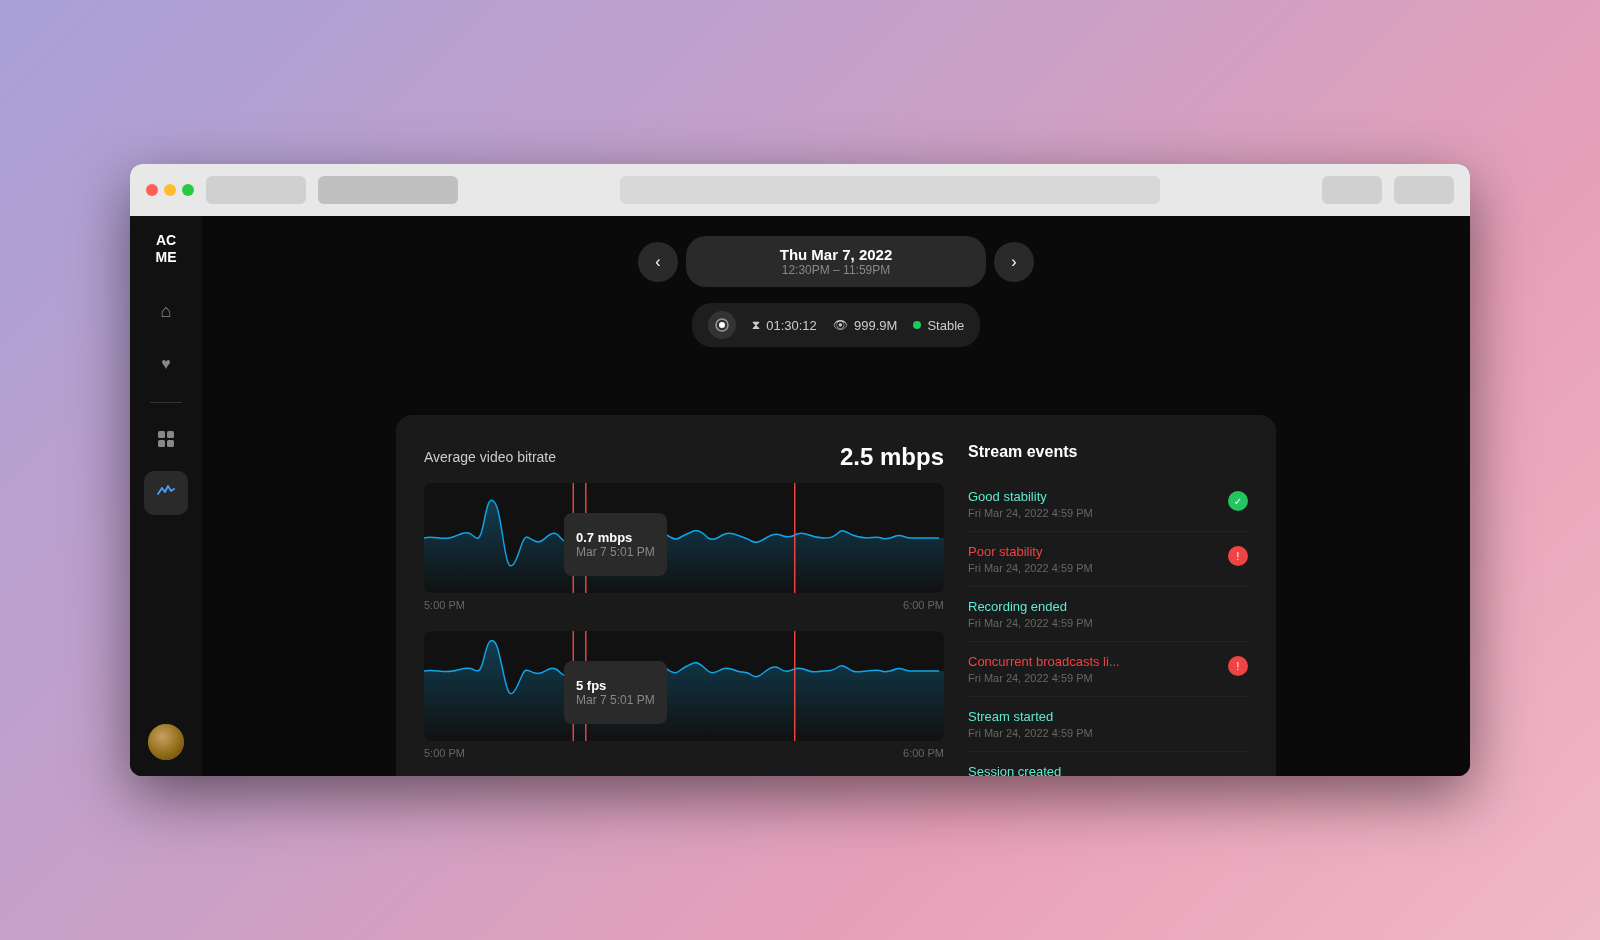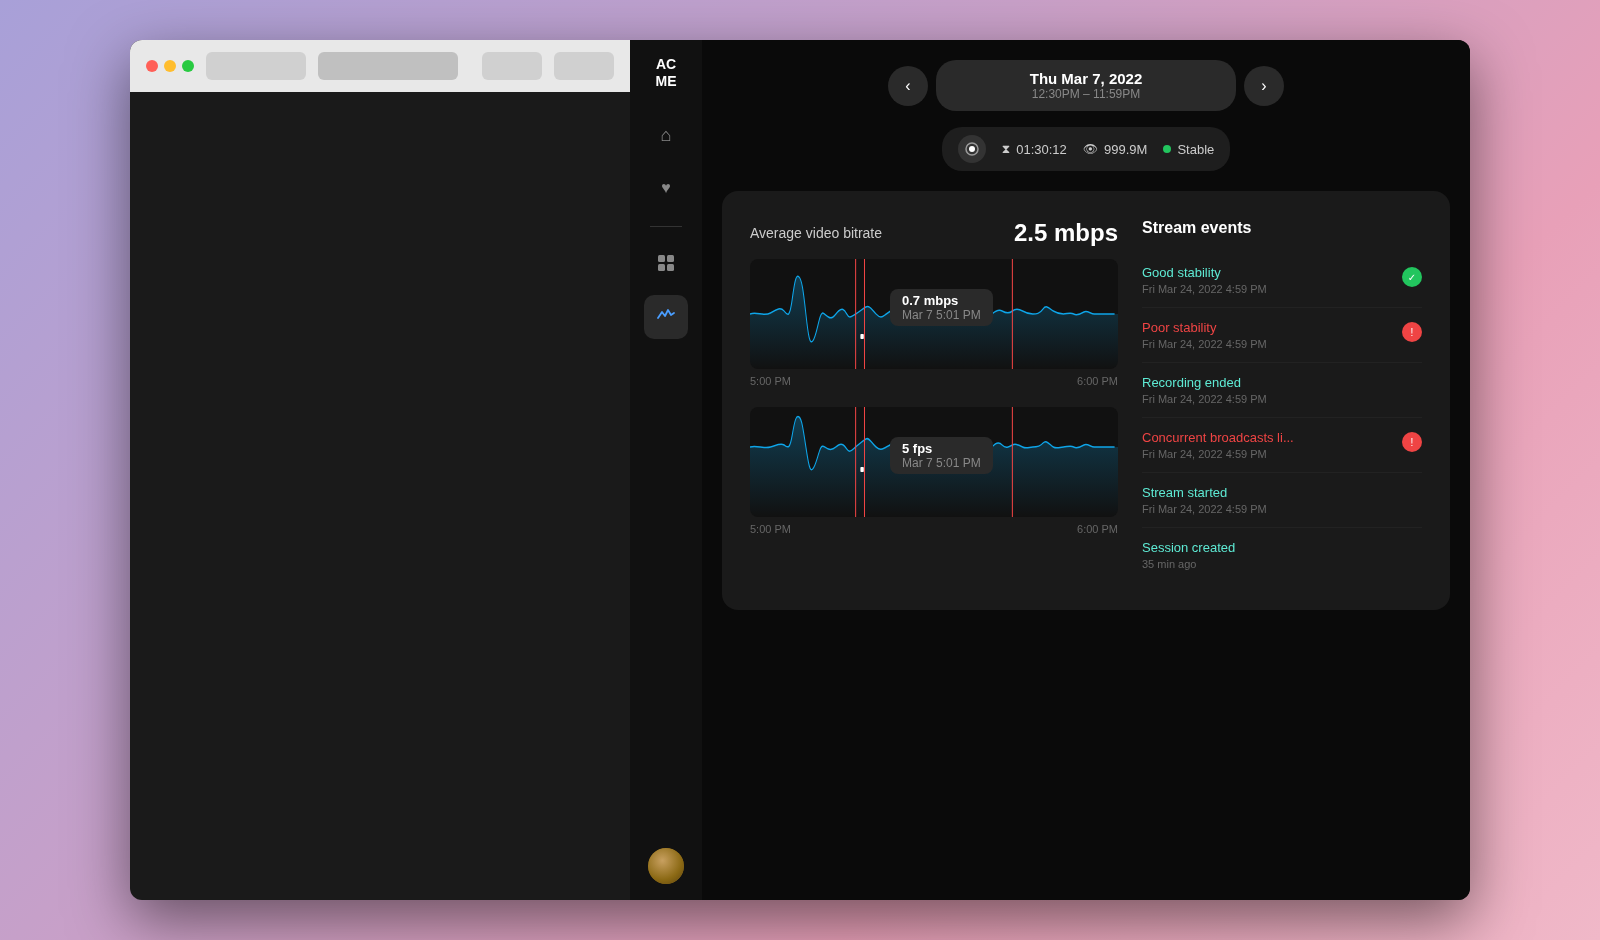--- a/index.html
+++ b/index.html
@@ -10,26 +10,26 @@
       overflow: hidden;
       font-family: -apple-system, BlinkMacSystemFont, 'Segoe UI', sans-serif;
       background: linear-gradient(135deg, #a8a0d8 0%, #c8a0c8 40%, #e8a0b8 70%, #f0b8c8 100%);
       display: flex;
       align-items: center;
       justify-content: center;
     }
 
     .browser-window {
       width: 1340px;
-      height: 860px;
+      height: 612px;
       background: #1a1a1a;
       border-radius: 12px;
       overflow: hidden;
       display: flex;
-      flex-direction: row;
+      flex-direction: column;
       box-shadow: 0 20px 60px rgba(0,0,0,0.5);
     }
 
     
     .browser-chrome {
       height: 52px;
       background: #e8e8e8;
       display: flex;
       align-items: center;
       padding: 0 16px;
@@ -249,20 +249,21 @@
       background: #22c55e;
     }
 
     
     .dashboard-card {
       background: #1a1a1a;
       border-radius: 16px;
       padding: 28px;
       width: 100%;
       max-width: 880px;
+      margin-top: 48px;
     }
 
     .card-grid {
       display: grid;
       grid-template-columns: 1fr 280px;
       gap: 24px;
     }
 
     
     .chart-section {
@@ -317,21 +318,21 @@
     .chart-svg {
       width: 100%;
       height: 100%;
     }
 
     
     .chart-tooltip {
       position: absolute;
       background: #2a2a2a;
       border-radius: 8px;
-      padding: 4px 12px;
+      padding: 17px 12px;
       color: white;
       font-size: 13px;
       font-weight: 600;
       left: 140px;
       top: 30px;
       pointer-events: none;
     }
 
     .chart-tooltip-sub {
       color: #888;

